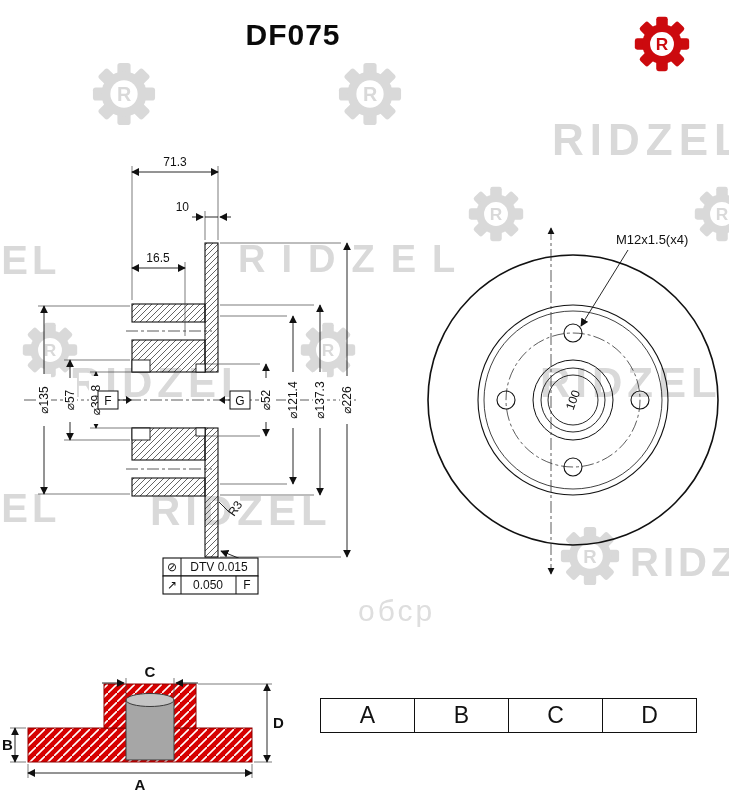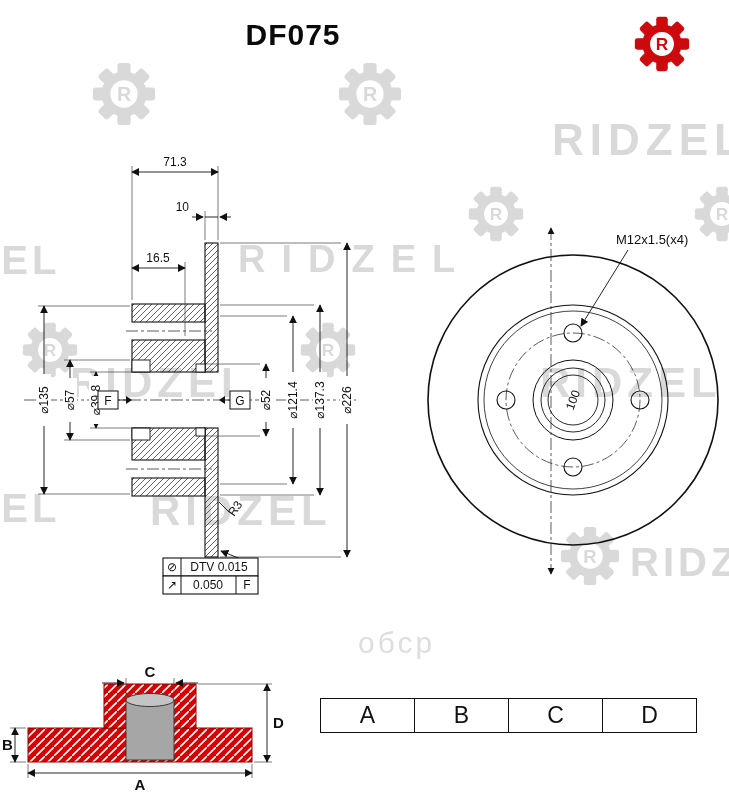--- a/index.html
+++ b/index.html
@@ -13,21 +13,21 @@
   .w-g4{left:694px;top:186px;}.w-g5{left:22px;top:322px;} .w-g6{left:300px;top:322px;}
   .w-g7{left:560px;top:526px;}
   .w-t1{left:552px;top:118px;font-size:44px;letter-spacing:6px;}
   .w-t2{left:-108px;top:240px;font-size:40px;letter-spacing:4px;}
   .w-t3{left:238px;top:240px;font-size:38px;letter-spacing:16px;}
   .w-t4{left:70px;top:362px;font-size:42px;letter-spacing:5px;}
   .w-t5{left:540px;top:362px;font-size:42px;letter-spacing:5px;}
   .w-t6{left:-108px;top:488px;font-size:40px;letter-spacing:4px;}
   .w-t7{left:150px;top:490px;font-size:42px;letter-spacing:5px;}
   .w-t8{left:630px;top:542px;font-size:40px;letter-spacing:4px;}
-  .w-photo{left:358px;top:628px;font-size:30px;letter-spacing:3px;color:#dedede;font-weight:400;}
+  .w-photo{left:358px;top:596px;font-size:30px;letter-spacing:3px;color:#dedede;font-weight:400;}
   
   .title{position:absolute;z-index:3;top:18px;left:0;width:586px;text-align:center;
          font-size:30px;font-weight:700;color:#0a0a0a;letter-spacing:1px;}
   .logo{position:absolute;z-index:3;left:634px;top:16px;color:#cc0a0e;}
   
   svg.drawing{position:absolute;z-index:2;left:0;top:0;}
   .cl{stroke:#333;stroke-width:0.8;fill:none;stroke-dasharray:12 3 3 3;}
   .ext{stroke:#444;stroke-width:0.7;fill:none;}
   .dim{stroke:#111;stroke-width:0.9;fill:none;}
   .solid{stroke:#111;stroke-width:1.1;}

